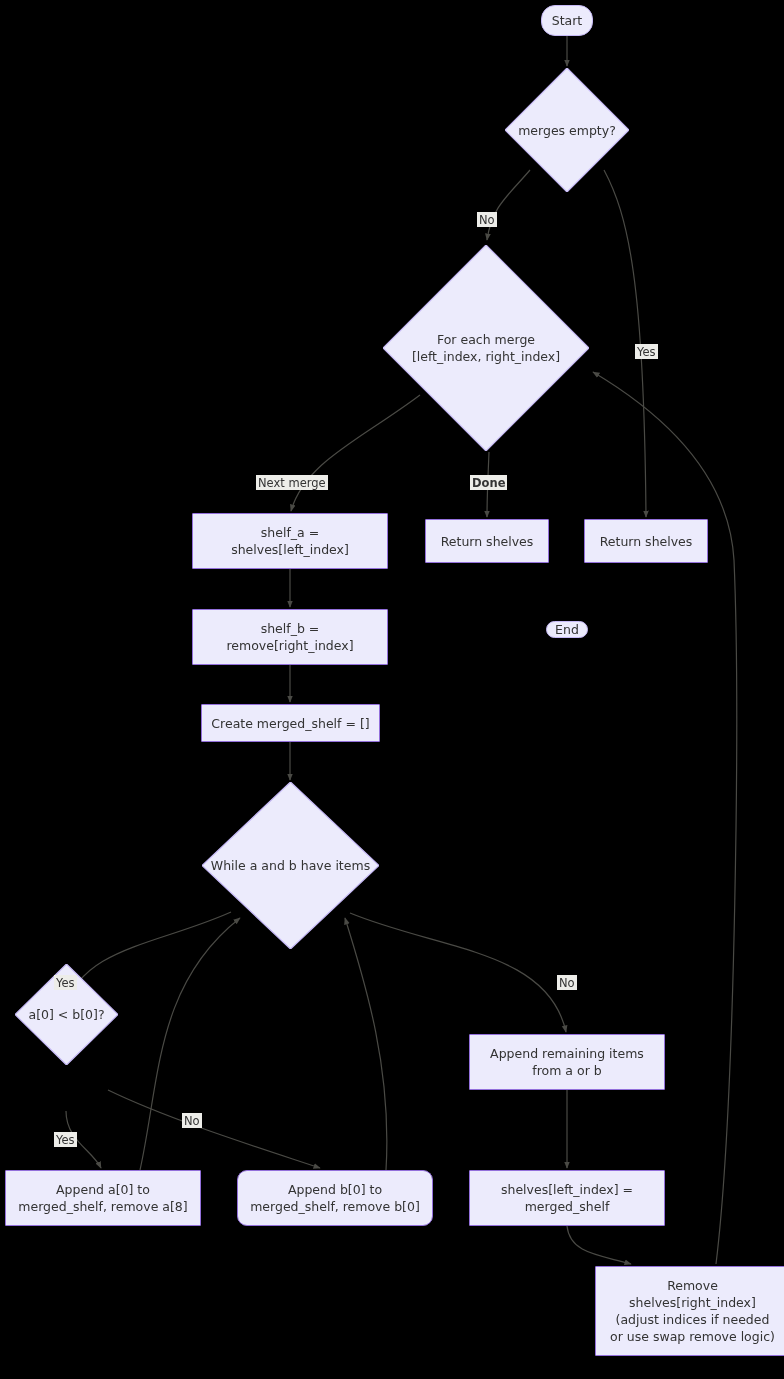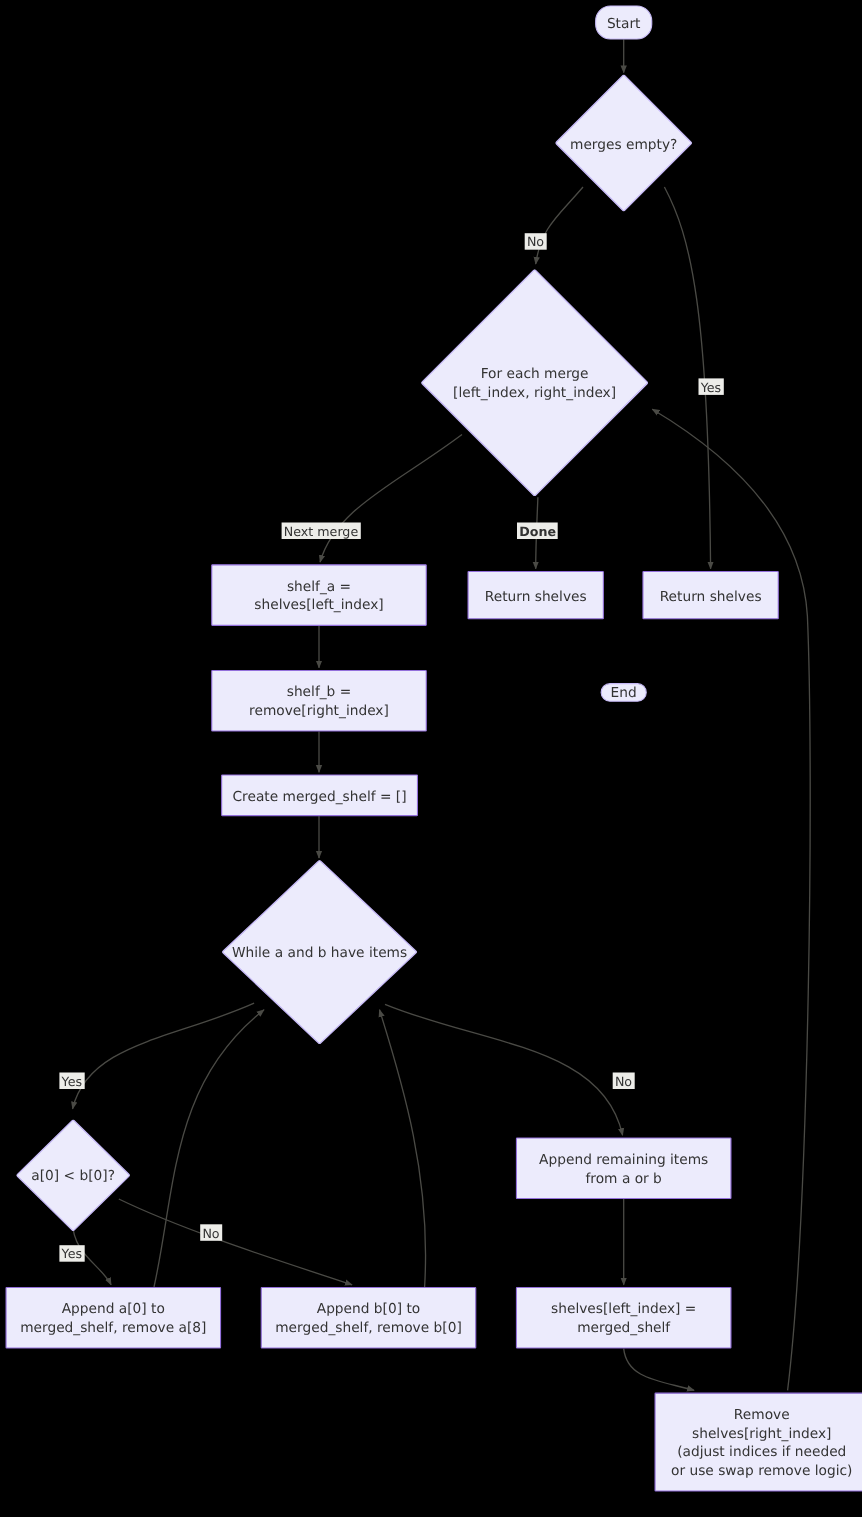--- a/index.html
+++ b/index.html
@@ -154,33 +154,33 @@
     <span>Create merged_shelf = []</span>
   </div>
 
   <div class="node node-diamond" style="left:202px; top:782px; width:177px; height:167px;">
     <svg class="dia-shape" viewBox="0 0 100 100" preserveAspectRatio="none">
       <polygon points="50,0 100,50 50,100 0,50" fill="#ECEBFC" stroke="#C5B8F5" stroke-width="1.2" vector-effect="non-scaling-stroke"></polygon>
     </svg>
     <span class="dia-label">While a and b have items</span>
   </div>
 
-  <div class="node node-diamond" style="left:15px; top:1018px; width:103px; height:101px;text-align:center;">
+  <div class="node node-diamond" style="left:15px; top:964px; width:103px; height:101px;text-align:center;">
     <svg class="dia-shape" viewBox="0 0 100 100" preserveAspectRatio="none">
       <polygon points="50,0 100,50 50,100 0,50" fill="#ECEBFC" stroke="#C5B8F5" stroke-width="1.2" vector-effect="non-scaling-stroke"></polygon>
     </svg>
     <span class="dia-label">a[0] &lt; b[0]?</span>
   </div>
 
   <div class="node node-rect" style="left:5px; top:1170px; width:196px; height:56px;">
     <span>Append a[0] to
 merged_shelf, remove a[8]</span>
   </div>
 
-  <div class="node node-rect" style="left:237px; top:1170px; width:196px; height:56px;">
+  <div class="node node-rect" style="left:237px; top:1170px; width:196px; height:56px;border-radius:10px;">
     <span>Append b[0] to
 merged_shelf, remove b[0]</span>
   </div>
 
   <div class="node node-rect" style="left:469px; top:1034px; width:196px; height:56px;">
     <span>Append remaining items
 from a or b</span>
   </div>
 
   <div class="node node-rect" style="left:469px; top:1170px; width:196px; height:56px;">

